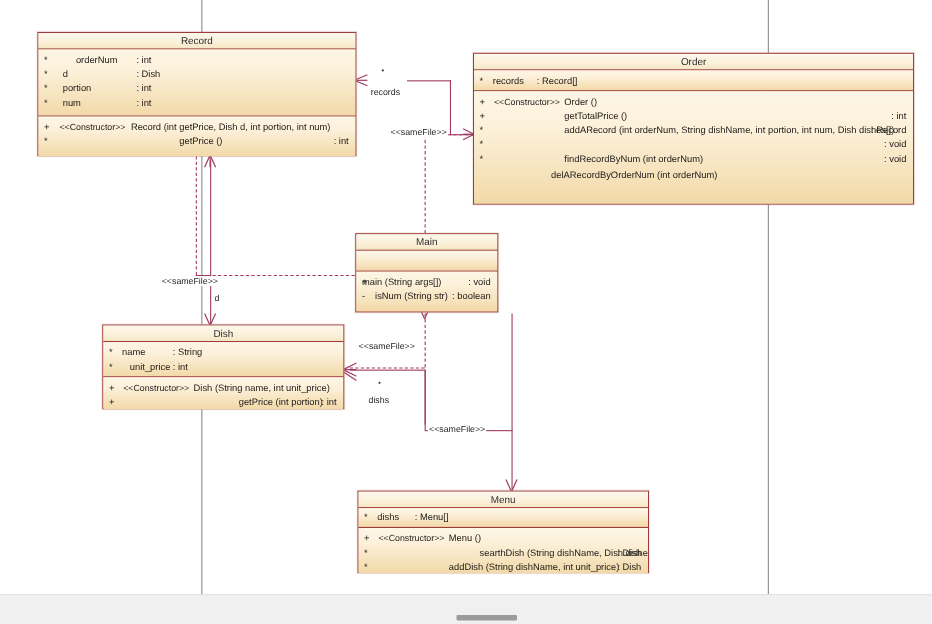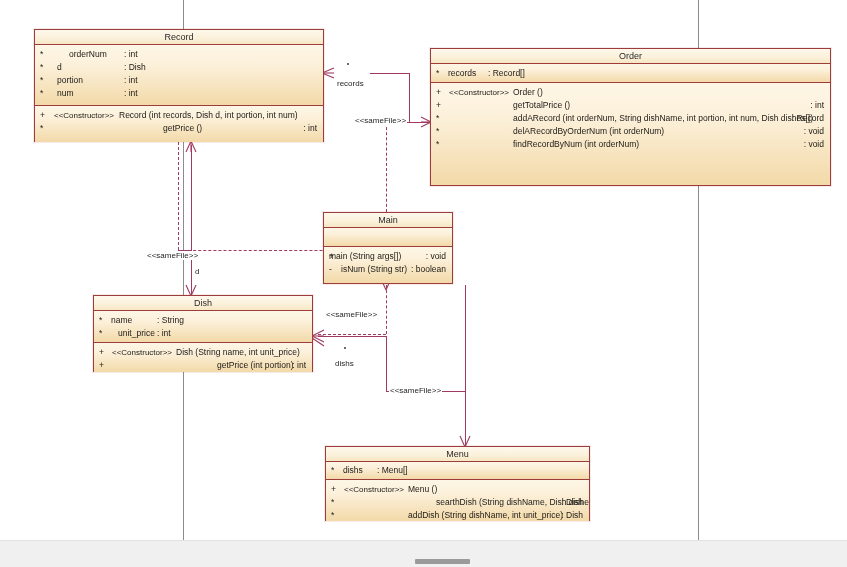--- a/index.html
+++ b/index.html
@@ -194,21 +194,21 @@
       <div class="row">
         <span class="vis">*</span>
         <span class="nm" style="left:22px;">num</span>
         <span class="ty" style="left:89px;">: int</span>
       </div>
     </div>
     <div class="sec" style="height:36px;padding-top:3px;">
       <div class="row">
         <span class="vis">+</span>
         <span class="stereo" style="left:19px;">&lt;&lt;Constructor&gt;&gt;</span>
-        <span class="nm" style="left:84px;">Record (int records, Dish d, int portion, int num)</span>
+        <span class="nm" style="left:84px;">Record (int getPrice, Dish d, int portion, int num)</span>
         <span class="rt"></span>
       </div>
       <div class="row">
         <span class="vis">*</span>
         <span class="nm" style="left:128px;">getPrice ()</span>
         <span class="rt">: int</span>
       </div>
     </div>
   </div>
 
@@ -233,21 +233,21 @@
         <span class="nm" style="left:82px;">getTotalPrice ()</span>
         <span class="rt">: int</span>
       </div>
       <div class="row">
         <span class="vis">*</span>
         <span class="nm" style="left:82px;">addARecord (int orderNum, String dishName, int portion, int num, Dish dishes[])</span>
         <span class="rt">: Record</span>
       </div>
       <div class="row">
         <span class="vis">*</span>
-        <span class="nm" style="left:82px;">delARecordByOrderNum (int orderNum)</span>
+        <span class="nm" style="left:70px;margin-top:28px;">delARecordByOrderNum (int orderNum)</span>
         <span class="rt">: void</span>
       </div>
       <div class="row">
         <span class="vis">*</span>
         <span class="nm" style="left:82px;">findRecordByNum (int orderNum)</span>
         <span class="rt">: void</span>
       </div>
     </div>
   </div>
 

